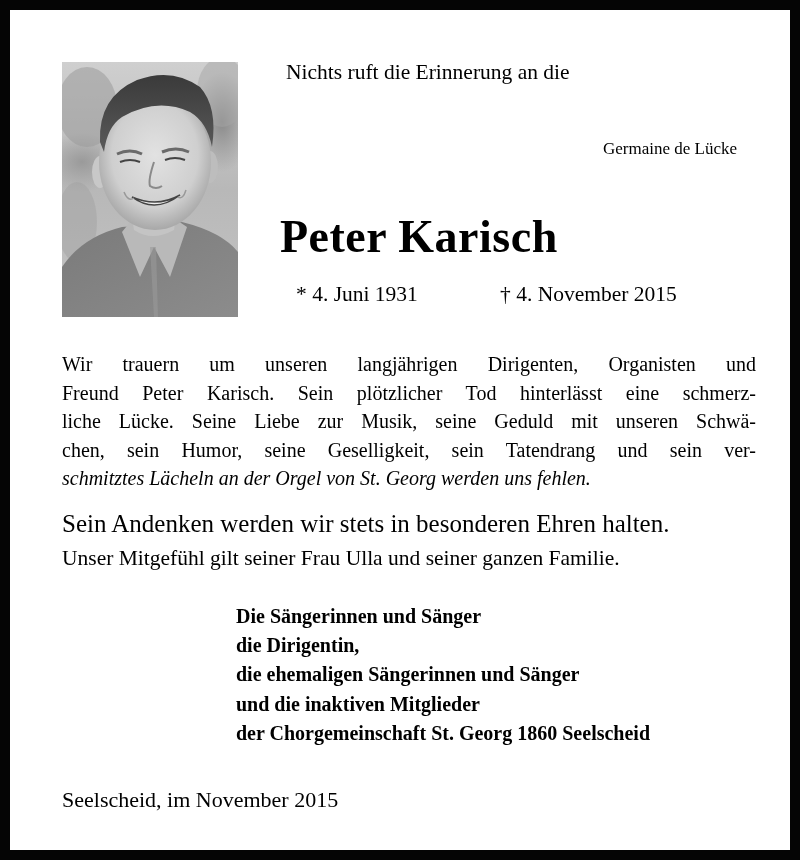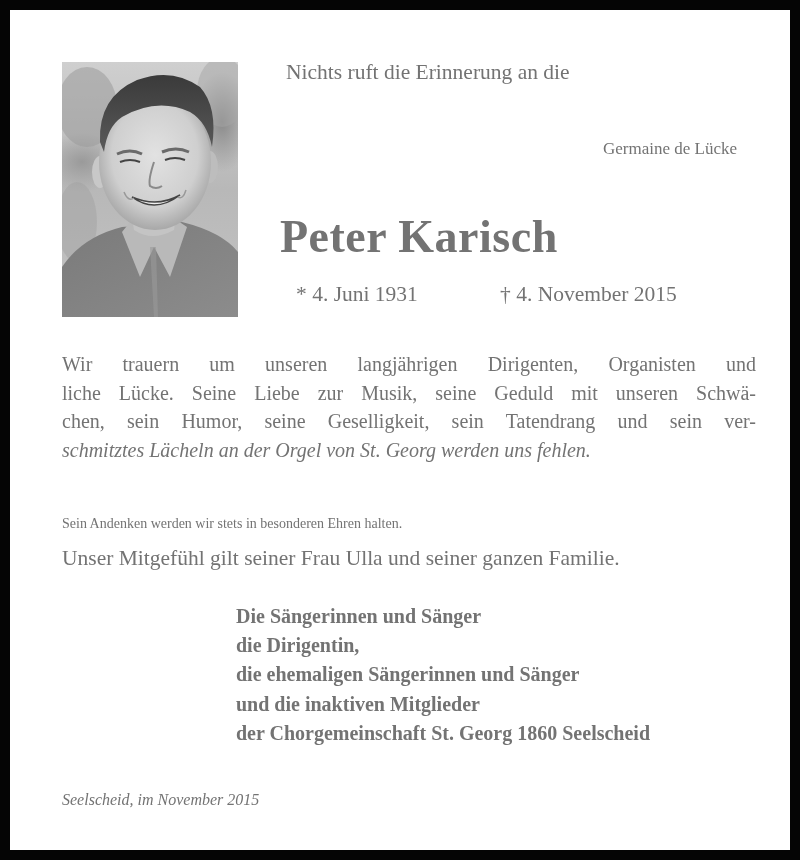--- a/index.html
+++ b/index.html
@@ -6,21 +6,21 @@
     body { width: 800px; height: 860px; position: relative; overflow: hidden; }
     .frame {
       position: absolute; left: 0; top: 0; width: 800px; height: 860px;
       box-sizing: border-box;
       border-left: 10px solid #050505;
       border-top: 10px solid #050505;
       border-right: 10px solid #050505;
       border-bottom: 10px solid #050505;
       background: #ffffff;
     }
-    .lserif { font-family: "Liberation Serif", "DejaVu Serif", serif; color: #737373; }
+    .lserif { font-family: "Liberation Serif", "DejaVu Serif", serif; color: #000000; }
 
     
     .photo {
       position: absolute; left: 52px; top: 52px; width: 176px; height: 255px;
       overflow: hidden;
       background:
         radial-gradient(ellipse 40px 30px at 20px 100px, #9a9a9a 0%, rgba(154,154,154,0) 100%),
         radial-gradient(ellipse 30px 50px at 160px 60px, #8a8a8a 0%, rgba(138,138,138,0) 100%),
         linear-gradient(180deg, #cfcfcf 0%, #b8b8b8 50%, #c4c4c4 100%);
     }
@@ -48,32 +48,32 @@
     .dates .death { position: absolute; left: 204px; top: 0; }
 
     .body-text {
       position: absolute; left: 52px; top: 340px; width: 694px;
       font-size: 20px; line-height: 28.6px;
       text-align: justify; text-align-last: left;
       hyphens: manual;
     }
     .body-text .line { display: block; text-align: justify; text-align-last: justify; white-space: nowrap; }
     .body-text .line.last { text-align-last: left; font-style: italic; }
-    .p2 { position: absolute; left: 52px; top: 500px; font-size: 14px; line-height: 28px; white-space: nowrap; }
+    .p2 { position: absolute; left: 52px; top: 500px; font-size: 25px; line-height: 28px; white-space: nowrap; }
     .p3 { position: absolute; left: 52px; top: 534px; font-size: 21.5px; line-height: 28px; white-space: nowrap; }
 
     .signature {
       position: absolute; left: 226px; top: 592px; width: 540px;
       font-size: 20px; line-height: 29.2px; font-weight: bold;
     }
     .signature span { display: block; white-space: nowrap; }
 
     .place-date {
       position: absolute; left: 52px; top: 776px;
-      font-size: 16px; line-height: 28px; white-space: nowrap; font-style: italic;
+      font-size: 22px; line-height: 28px; white-space: nowrap;
     }
   </style>
 </head>
 <body>
 
 <div class="frame">
 
   <div class="photo" title="Portrait photo of Peter Karisch, black and white, smiling elderly man in collared shirt and sweater">
     <svg width="176" height="255" viewBox="0 0 176 255" xmlns="http://www.w3.org/2000/svg">
       <defs>
@@ -131,20 +131,21 @@
 
   <div class="name lserif">Peter Karisch</div>
 
   <div class="dates lserif">
     <span class="birth">* 4. Juni 1931</span>
     <span class="death">† 4. November 2015</span>
   </div>
 
   <div class="body-text lserif">
     <span class="line">Wir trauern um unseren langjährigen Dirigenten, Organisten und</span>
+    <span class="line">Freund Peter Karisch. Sein plötzlicher Tod hinterlässt eine schmerz-</span>
     <span class="line">liche Lücke. Seine Liebe zur Musik, seine Geduld mit unseren Schwä-</span>
     <span class="line">chen, sein Humor, seine Geselligkeit, sein Tatendrang und sein ver-</span>
     <span class="line last">schmitztes Lächeln an der Orgel von St. Georg werden uns fehlen.</span>
   </div>
 
   <div class="p2 lserif">Sein Andenken werden wir stets in besonderen Ehren halten.</div>
   <div class="p3 lserif">Unser Mitgefühl gilt seiner Frau Ulla und seiner ganzen Familie.</div>
 
   <div class="signature lserif">
     <span>Die Sängerinnen und Sänger</span>

